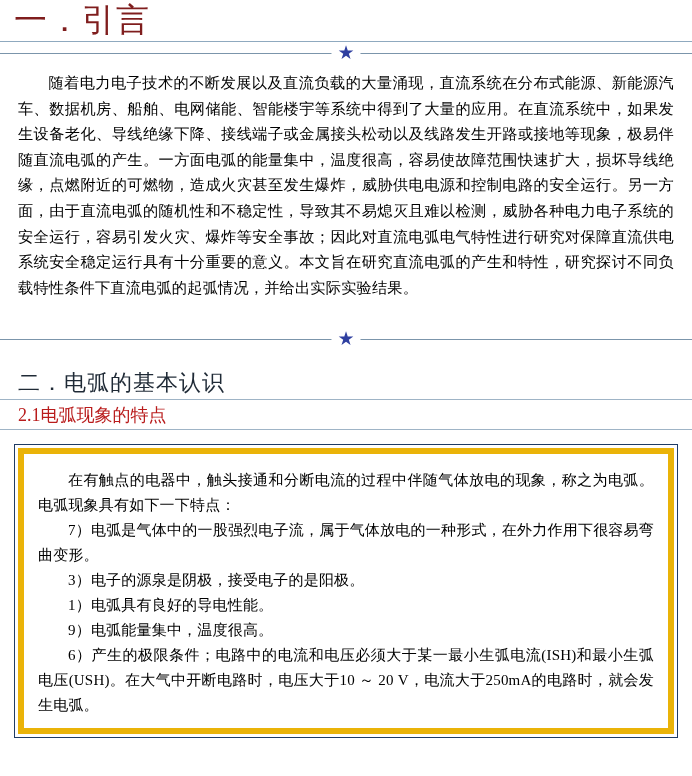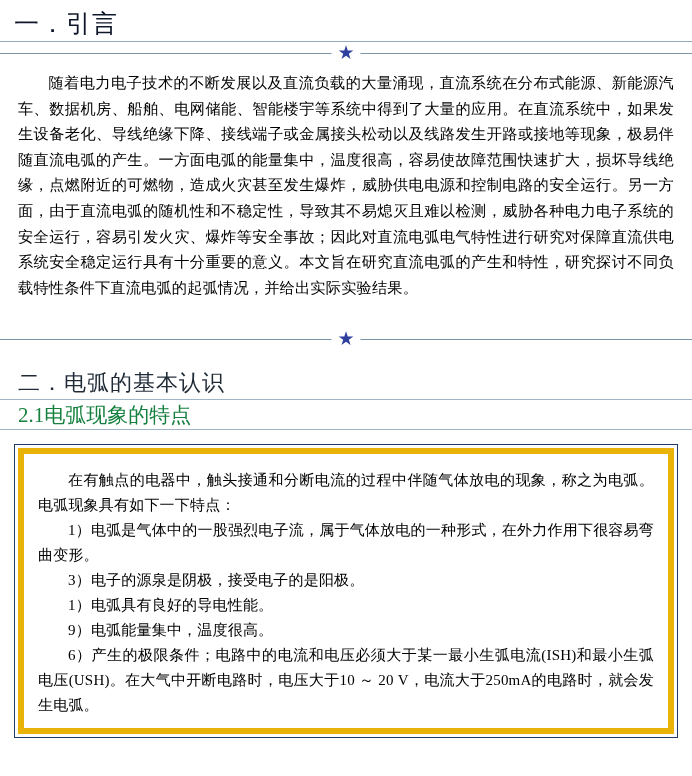--- a/index.html
+++ b/index.html
@@ -22,24 +22,24 @@
   }
 
   
   .h1-wrap {
     position: relative;
     padding: 6px 0 0 14px;
     height: 42px;
     box-sizing: border-box;
   }
   .h1-title {
-    font-family: Liberation Sans, sans-serif;
-    font-size: 25px;
+    font-family: Liberation Mono, monospace;
+    font-size: 33px;
     font-weight: normal;
-    color: #0f172a;
+    color: #7f1d1d;
     letter-spacing: 1px;
     line-height: 34px;
     display: inline-block;
   }
   .h1-underline {
     position: absolute;
     left: 0;
     right: 0;
     bottom: 0;
     height: 1px;
@@ -112,22 +112,22 @@
   }
 
   
   .h3-wrap {
     position: relative;
     padding: 3px 0 3px 18px;
     height: 30px;
     box-sizing: border-box;
   }
   .h3-title {
-    font-size: 21px;
-    color: #15803d;
+    font-size: 18px;
+    color: #b91c1c;
     line-height: 24px;
   }
   .h3-underline {
     position: absolute;
     left: 0;
     right: 0;
     bottom: 0;
     height: 1px;
     background: #9fb4c6;
   }
@@ -184,21 +184,21 @@
   </div>
 
   <div class="h3-wrap">
     <span class="h3-title">2.1电弧现象的特点</span>
     <div class="h3-underline"></div>
   </div>
 
   <div class="box-outer">
     <div class="box-inner">
       <p class="box-para indent">在有触点的电器中，触头接通和分断电流的过程中伴随气体放电的现象，称之为电弧。电弧现象具有如下一下特点：</p>
-      <p class="box-para indent">1）电弧是气体中的一股强烈电子流，属于气体放电的一种形式，在外力作用下很容易弯曲变形。</p>
+      <p class="box-para indent">7）电弧是气体中的一股强烈电子流，属于气体放电的一种形式，在外力作用下很容易弯曲变形。</p>
       <p class="box-para indent">3）电子的源泉是阴极，接受电子的是阳极。</p>
       <p class="box-para indent">1）电弧具有良好的导电性能。</p>
       <p class="box-para indent">9）电弧能量集中，温度很高。</p>
       <p class="box-para indent">6）产生的极限条件；电路中的电流和电压必须大于某一最小生弧电流(ISH)和最小生弧电压(USH)。在大气中开断电路时，电压大于10 ～ 20 V，电流大于250mA的电路时，就会发生电弧。</p>
     </div>
   </div>
 
 </div>
 
 </body></html>

